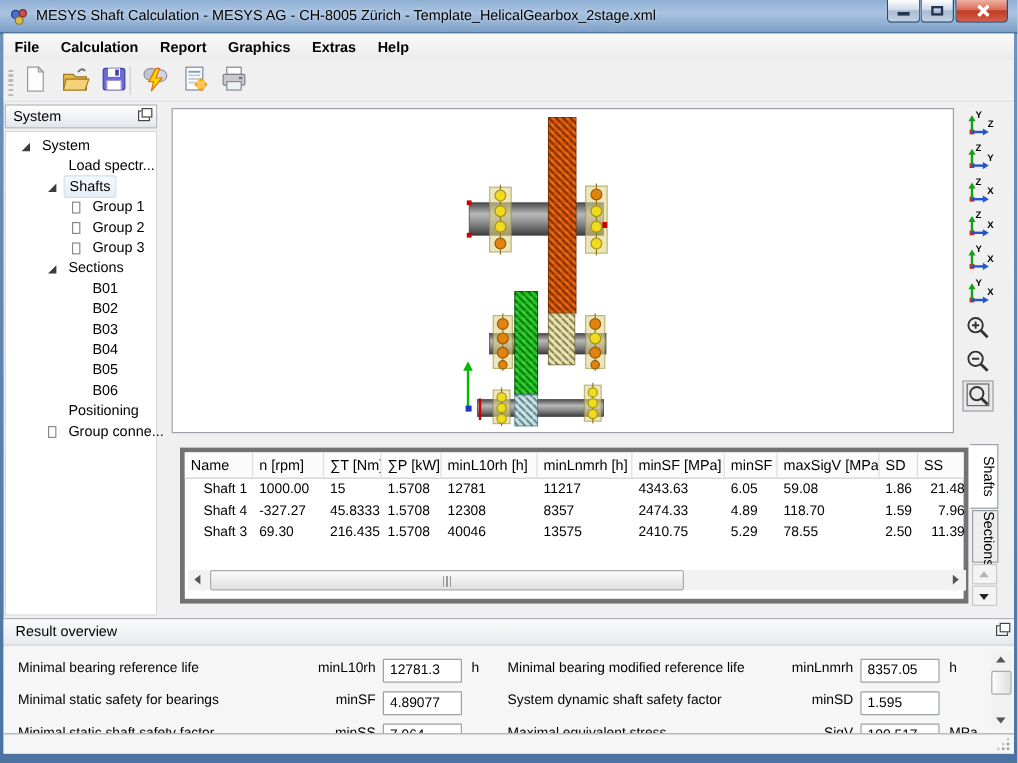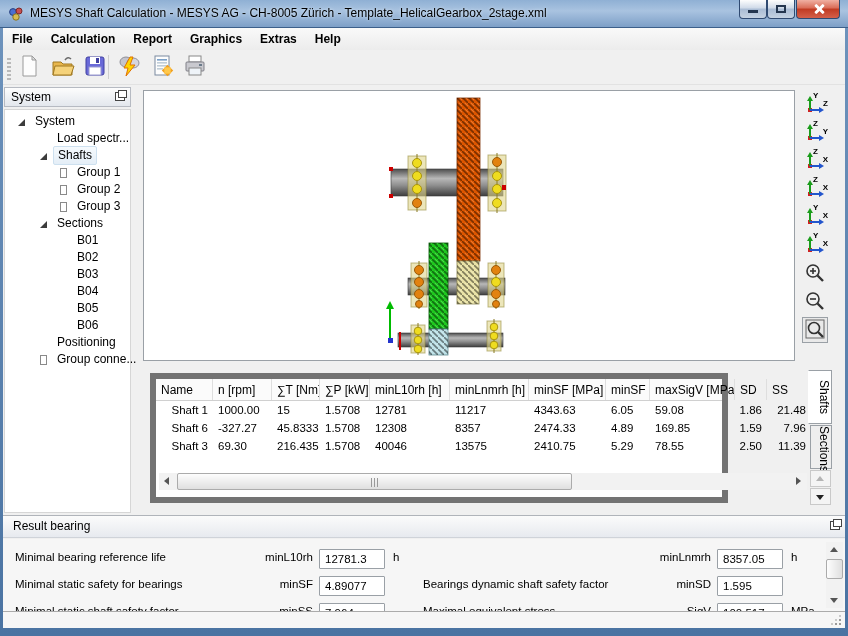--- a/index.html
+++ b/index.html
@@ -68,22 +68,22 @@
   .ax::before { content:""; position:absolute; left:3px; bottom:2px; width:4px; height:4px; background:#cc2222; }
   .av { position:absolute; left:4px; bottom:4px; width:2px; height:10px; background:#1a9c1a; }
   .av::before { content:""; position:absolute; left:-2px; top:-4px; border-left:3px solid transparent;
     border-right:3px solid transparent; border-bottom:5px solid #1a9c1a; }
   .ah { position:absolute; left:5px; bottom:3px; width:10px; height:2px; background:#2255cc; }
   .ah::after { content:""; position:absolute; right:-4px; top:-2px; border-top:3px solid transparent;
     border-bottom:3px solid transparent; border-left:5px solid #2255cc; }
   .lv { position:absolute; top:-3px; left:8px; font-size:8px; font-weight:bold; font-style:normal; }
   .lh { position:absolute; right:-3px; bottom:6px; font-size:8px; font-weight:bold; font-style:normal; }
   
-  .table-panel { position:absolute; left:147px; top:345px; width:578px; height:130px;
-    background:#fff; border:6px solid #737373; }
+  .table-panel { position:absolute; left:147px; top:345px; width:657px; height:130px;
+    background:#fff; border:4px solid #737373; }
   .tgrid { display:grid; grid-template-columns:57px 59px 48px 50px 80px 79px 77px 44px 85px 32px 44px; }
   .thead { height:22px; line-height:22px; background:#fbfbfb; border-bottom:1px solid #d0d0d0; }
   .th { padding-left:5px; border-right:1px solid #dedede; overflow:hidden; white-space:nowrap; }
   .trr { height:18px; line-height:18px; }
   .td { padding-left:5px; overflow:hidden; white-space:nowrap; font-size:11.5px; }
   .td.ra { text-align:right; padding-right:5px; padding-left:0; }
   
   .hscroll { position:absolute; left:3px; bottom:7px; width:648px; height:17px; background:#f2f2f2; }
   .sb-btn { position:absolute; top:0; width:17px; height:17px; background:#f2f2f2; border:none; }
   .arr { position:absolute; width:0; height:0; }
@@ -479,29 +479,29 @@
         <div class="td">1.5708</div>
         <div class="td">12781</div>
         <div class="td">11217</div>
         <div class="td">4343.63</div>
         <div class="td">6.05</div>
         <div class="td">59.08</div>
         <div class="td ra">1.86</div>
         <div class="td ra">21.48</div>
       </div>
       <div class="tgrid trr">
-        <div class="td ra">Shaft 6</div>
+        <div class="td ra">Shaft 4</div>
         <div class="td">-327.27</div>
         <div class="td">45.8333</div>
         <div class="td">1.5708</div>
         <div class="td">12308</div>
         <div class="td">8357</div>
         <div class="td">2474.33</div>
         <div class="td">4.89</div>
-        <div class="td">169.85</div>
+        <div class="td">118.70</div>
         <div class="td ra">1.59</div>
         <div class="td ra">7.96</div>
       </div>
       <div class="tgrid trr">
         <div class="td ra">Shaft 3</div>
         <div class="td">69.30</div>
         <div class="td">216.435</div>
         <div class="td">1.5708</div>
         <div class="td">40046</div>
         <div class="td">13575</div>
@@ -525,39 +525,40 @@
     <div class="vtab active">Shafts</div>
     <div class="vtab idle">Sections</div>
     <button class="tabscroll" style="top:442px">
         <span class="arr up"></span>
       </button>
     <button class="tabscroll" style="top:460px">
         <span class="arr down"></span>
       </button>
 
     <div class="res-hdr">
-      <span>Result bearing</span>
+      <span>Result overview</span>
       <span class="float-ico" style="top:5px"></span>
     </div>
     <div class="res-body">
       <div class="rrow" style="top:10px">
         <span class="rlab l-lab">Minimal bearing reference life</span>
         <span class="rsym l-sym">minL10rh</span>
         <input class="rbox l-box" value="12781.3" style="">
         <span class="runit l-unit">h</span>
+        <span class="rlab r-lab">Minimal bearing modified reference life</span>
         <span class="rsym r-sym">minLnmrh</span>
         <input class="rbox r-box" value="8357.05" style="">
         <span class="runit r-unit">h</span>
       </div>
       <div class="rrow" style="top:37px">
         <span class="rlab l-lab">Minimal static safety for bearings</span>
         <span class="rsym l-sym">minSF</span>
         <input class="rbox l-box" value="4.89077" style="">
         <span class="runit l-unit"></span>
-        <span class="rlab r-lab">Bearings dynamic shaft safety factor</span>
+        <span class="rlab r-lab">System dynamic shaft safety factor</span>
         <span class="rsym r-sym">minSD</span>
         <input class="rbox r-box" value="1.595" style="">
         <span class="runit r-unit"></span>
       </div>
       <div class="rrow" style="top:64px">
         <span class="rlab l-lab">Minimal static shaft safety factor</span>
         <span class="rsym l-sym">minSS</span>
         <input class="rbox l-box" value="7.964" style="">
         <span class="runit l-unit"></span>
         <span class="rlab r-lab">Maximal equivalent stress</span>

